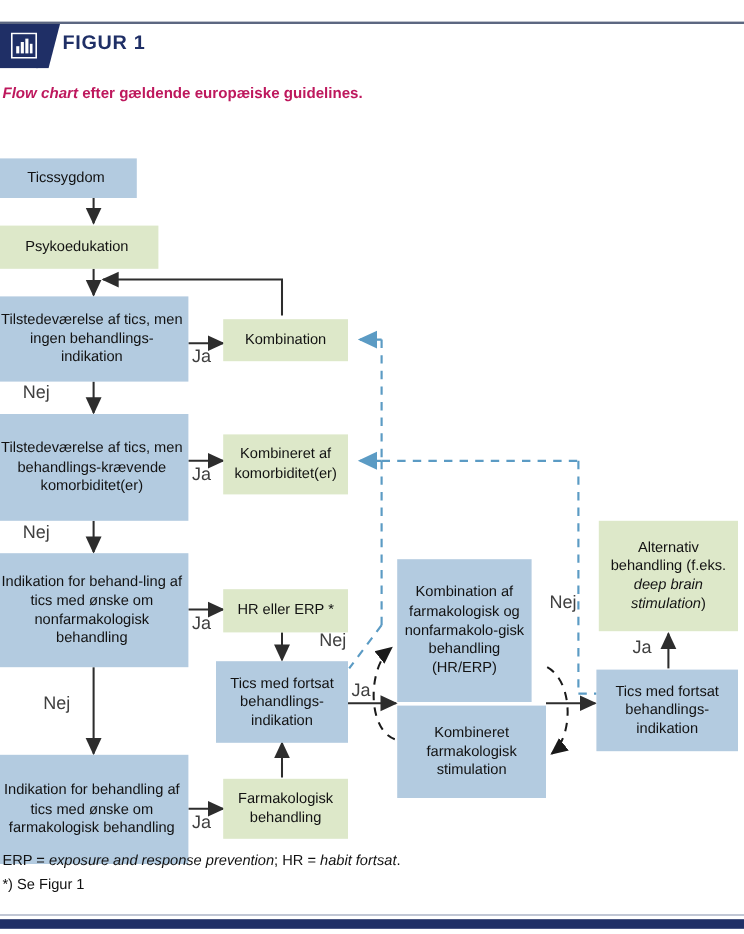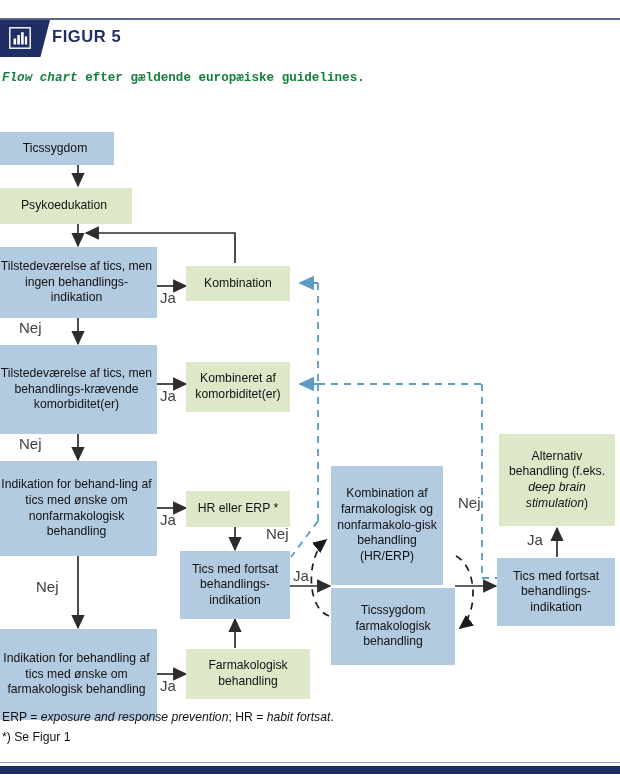--- a/index.html
+++ b/index.html
@@ -52,23 +52,22 @@
     font-size: 16.5px;
     font-weight: bold;
     letter-spacing: 0.6px;
     color: #1f2f66;
   }
   .subtitle {
     position: absolute;
     left: 2px; top: 71px;
     font-size: 12.6px;
     font-weight: bold;
-    color: #15803d;
+    color: #be185d;
     white-space: nowrap;
-    font-family: Liberation Mono, monospace;
   }
   .subtitle em {
     font-style: italic;
   }
 
   
   #flow-canvas {
     position: absolute;
     left: 0; top: 116px;
     width: 620px;
@@ -140,21 +139,21 @@
 
   <div class="badge"></div>
   <div class="badge-tab"></div>
   <svg class="badge-icon" viewBox="0 0 22 22">
     <rect x="0.8" y="0.8" width="20.4" height="20.4" fill="none" stroke="#ffffff" stroke-width="1.4"></rect>
     <rect x="4.5" y="11.5" width="2.6" height="6" fill="#ffffff"></rect>
     <rect x="8.3" y="8.0" width="2.6" height="9.5" fill="#ffffff"></rect>
     <rect x="12.1" y="5.2" width="2.6" height="12.3" fill="#ffffff"></rect>
     <rect x="15.9" y="9.5" width="2.2" height="8" fill="#ffffff"></rect>
   </svg>
-  <div class="figure-label">FIGUR 5</div>
+  <div class="figure-label">FIGUR 1</div>
 
   <div class="subtitle">
     <em>Flow chart</em><span> efter gældende europæiske guidelines.</span>
   </div>
 
   <div id="flow-canvas">
 
     <svg id="edge-layer" viewBox="0 0 620 600">
       <defs>
         <marker id="ah-blk" markerWidth="9" markerHeight="9" refX="7.6" refY="4.5" orient="auto">
@@ -234,25 +233,25 @@
     <div class="node green" style="left:186px; top:246px; width:104px; height:50px;">Kombineret af komorbiditet(er)</div>
 
     <div class="node blue" style="left:-4px;  top:345px; width:161px; height:95px;">Indikation for behand-ling af tics med ønske om nonfarmakologisk behandling</div>
 
     <div class="node green" style="left:186px; top:375px; width:104px; height:36px;">HR eller ERP *</div>
 
     <div class="node blue" style="left:180px; top:435px; width:110px; height:68px;">Tics med fortsat behandlings-indikation</div>
 
     <div class="node blue" style="left:-4px;  top:513px; width:161px; height:91px;">Indikation for behandling af tics med ønske om farmakologisk behandling</div>
 
-    <div class="node green" style="left:186px; top:533px; width:124px; height:50px;">Farmakologisk behandling</div>
+    <div class="node green" style="left:186px; top:533px; width:104px; height:50px;">Farmakologisk behandling</div>
 
     <div class="node blue" style="left:331px; top:350px; width:112px; height:119px;">Kombination af farmakologisk og nonfarmakolo-gisk behandling (HR/ERP)</div>
 
-    <div class="node blue" style="left:331px; top:472px; width:124px; height:77px;">Ticssygdom farmakologisk behandling</div>
+    <div class="node blue" style="left:331px; top:472px; width:124px; height:77px;">Kombineret farmakologisk stimulation</div>
 
     <div class="node blue" style="left:497px; top:442px; width:118px; height:68px;">Tics med fortsat behandlings-indikation</div>
 
     <div class="node green" style="left:499px; top:318px; width:116px; height:92px;">
       <span><span>Alternativ behandling (f.eks. </span><em>deep brain stimulation</em><span>)</span></span>
     </div>
 
     <div class="elabel" style="left:160px; top:173px;">Ja</div>
     <div class="elabel" style="left:19px;  top:203px;">Nej</div>
     <div class="elabel" style="left:160px; top:271px;">Ja</div>

